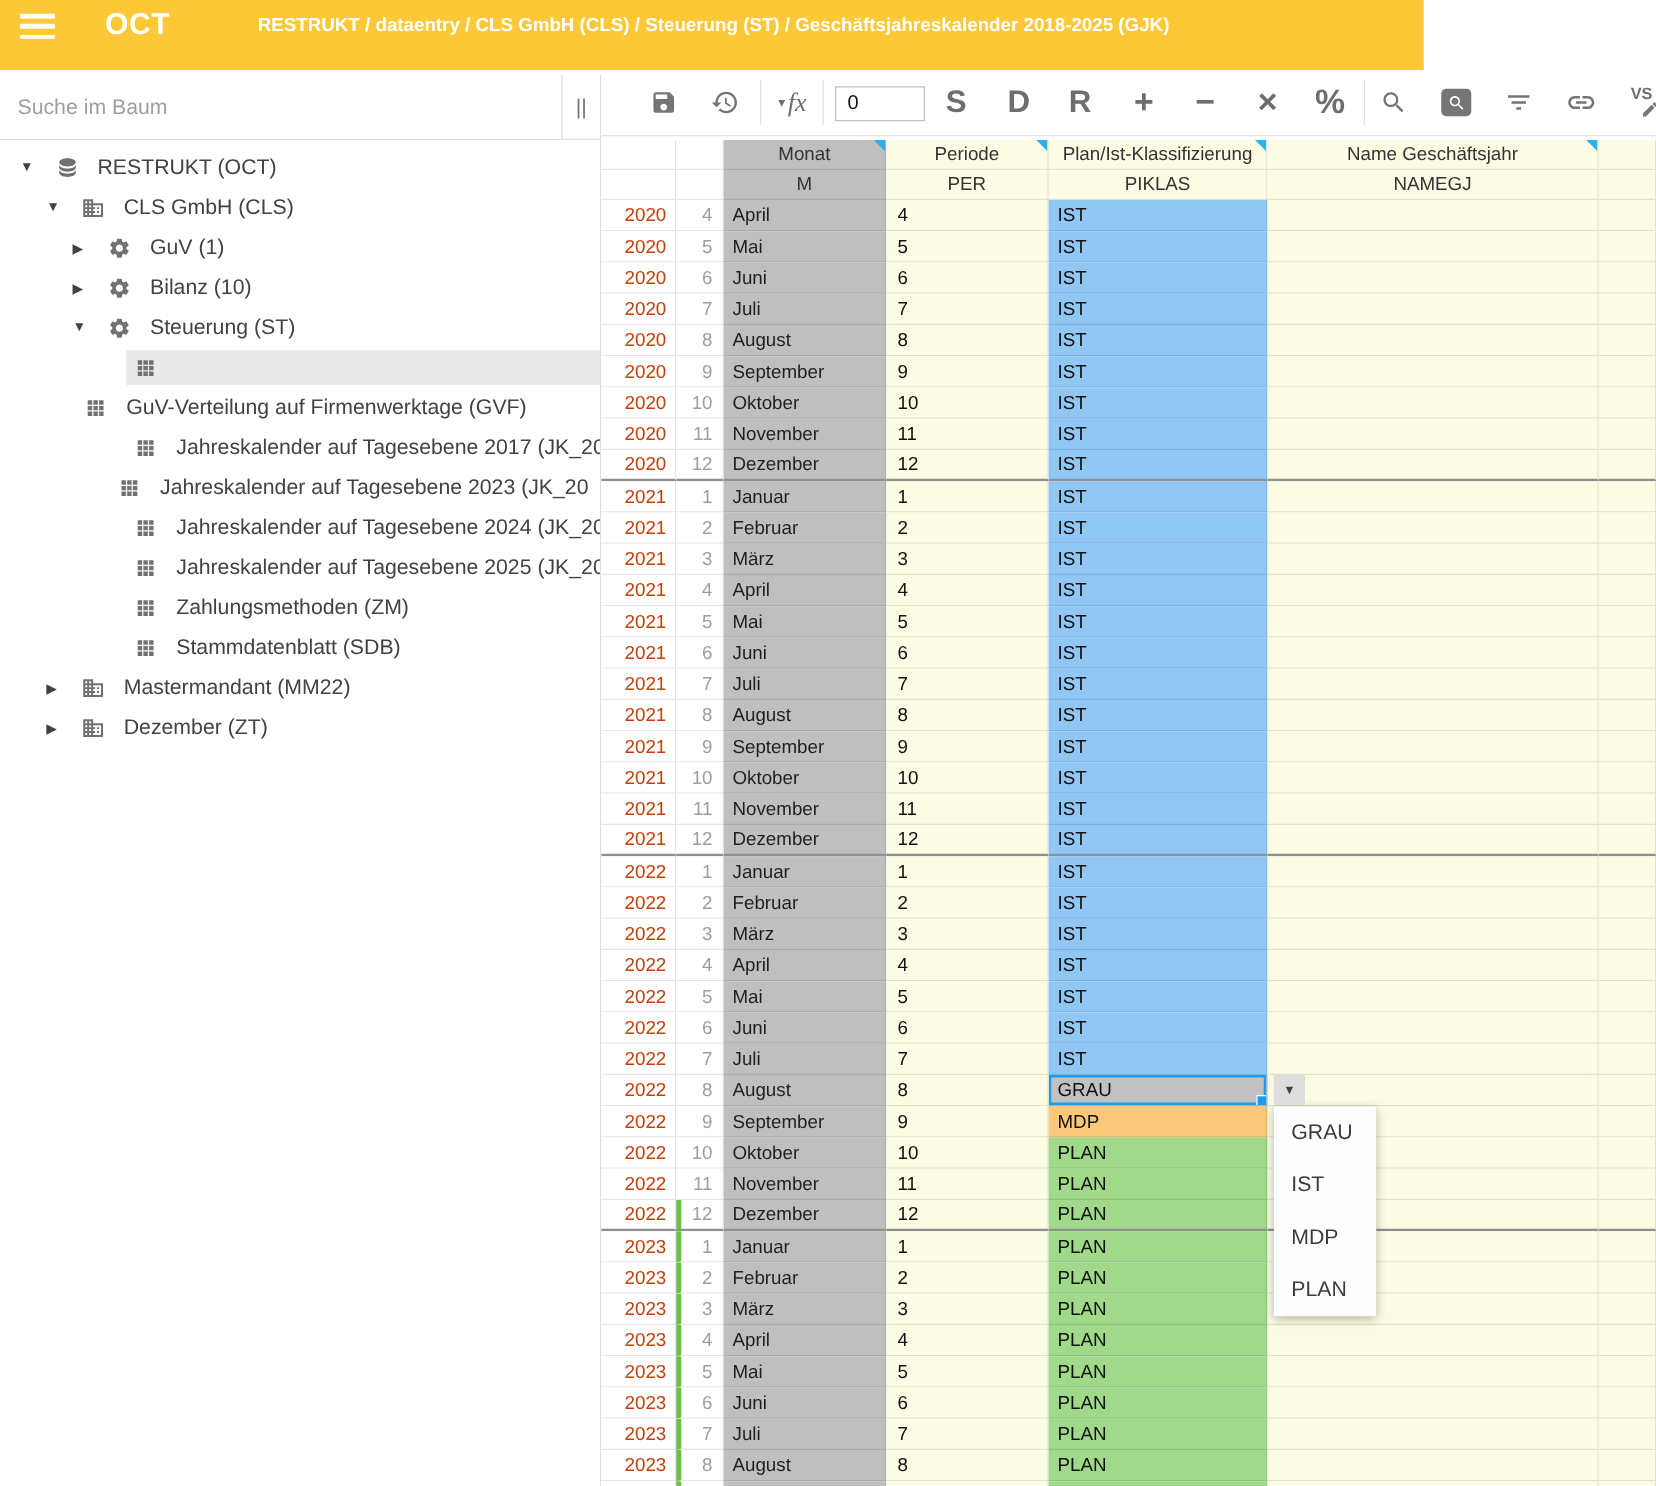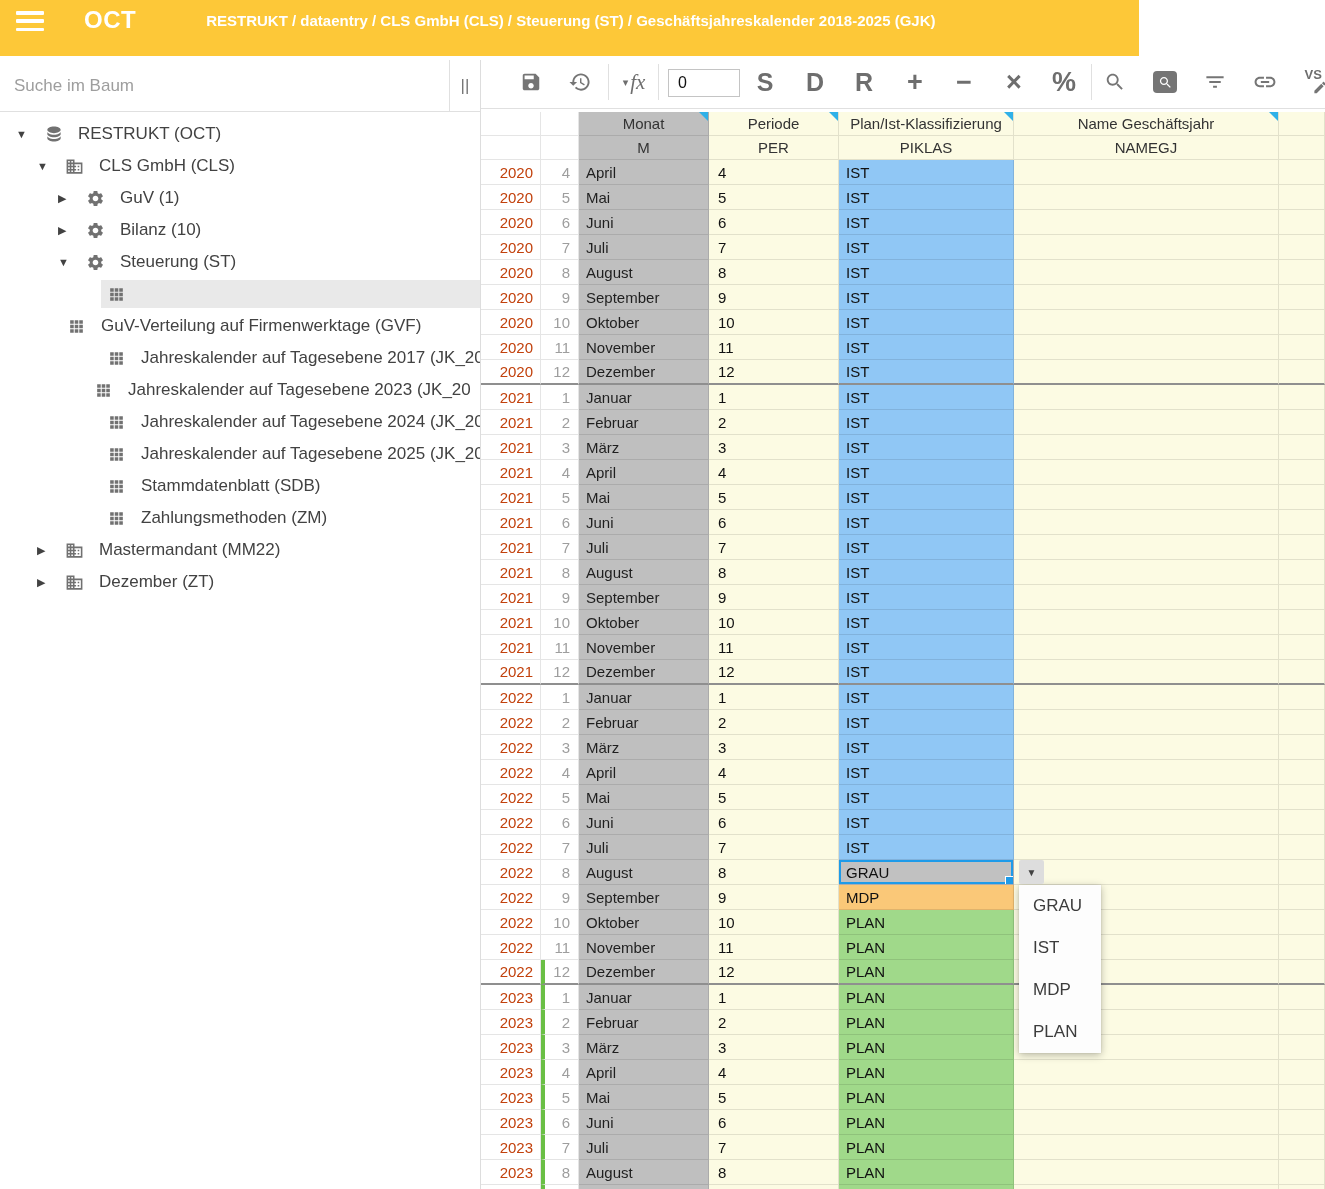--- a/index.html
+++ b/index.html
@@ -225,32 +225,32 @@
         </span>
       </div>
       <div class="tree-row" style="padding-left: 79px;">
         <span class="tree-arrow"></span>
         <span class="item-body">
           <span class="tree-icon">
             <svg width="19" height="19" viewBox="0 0 24 24">
               <path d="M4 4h4.5v4.5H4zM9.75 4h4.5v4.5h-4.5zM15.5 4H20v4.5h-4.5zM4 9.75h4.5v4.5H4zM9.75 9.75h4.5v4.5h-4.5zM15.5 9.75H20v4.5h-4.5zM4 15.5h4.5V20H4zM9.75 15.5h4.5V20h-4.5zM15.5 15.5H20V20h-4.5z"></path>
             </svg>
           </span>
+          <span class="tree-label">Zahlungsmethoden (ZM)</span>
+        </span>
+      </div>
+      <div class="tree-row" style="padding-left: 79px;">
+        <span class="tree-arrow"></span>
+        <span class="item-body">
+          <span class="tree-icon">
+            <svg width="19" height="19" viewBox="0 0 24 24">
+              <path d="M4 4h4.5v4.5H4zM9.75 4h4.5v4.5h-4.5zM15.5 4H20v4.5h-4.5zM4 9.75h4.5v4.5H4zM9.75 9.75h4.5v4.5h-4.5zM15.5 9.75H20v4.5h-4.5zM4 15.5h4.5V20H4zM9.75 15.5h4.5V20h-4.5zM15.5 15.5H20V20h-4.5z"></path>
+            </svg>
+          </span>
           <span class="tree-label">Stammdatenblatt (SDB)</span>
-        </span>
-      </div>
-      <div class="tree-row" style="padding-left: 79px;">
-        <span class="tree-arrow"></span>
-        <span class="item-body">
-          <span class="tree-icon">
-            <svg width="19" height="19" viewBox="0 0 24 24">
-              <path d="M4 4h4.5v4.5H4zM9.75 4h4.5v4.5h-4.5zM15.5 4H20v4.5h-4.5zM4 9.75h4.5v4.5H4zM9.75 9.75h4.5v4.5h-4.5zM15.5 9.75H20v4.5h-4.5zM4 15.5h4.5V20H4zM9.75 15.5h4.5V20h-4.5zM15.5 15.5H20V20h-4.5z"></path>
-            </svg>
-          </span>
-          <span class="tree-label">Zahlungsmethoden (ZM)</span>
         </span>
       </div>
       <div class="tree-row" style="padding-left: 37px;">
         <span class="tree-arrow">▶</span>
         <span class="item-body">
           <span class="tree-icon">
             <svg width="19" height="19" viewBox="0 0 24 24">
               <path d="M12 7V3H2v18h20V7H12zM6 19H4v-2h2v2zm0-4H4v-2h2v2zm0-4H4V9h2v2zm0-4H4V5h2v2zm4 12H8v-2h2v2zm0-4H8v-2h2v2zm0-4H8V9h2v2zm0-4H8V5h2v2zm10 12h-8v-2h2v-2h-2v-2h2v-2h-2V9h8v10zm-2-8h-2v2h2v-2zm0 4h-2v2h2v-2z"></path>
             </svg>
           </span>

